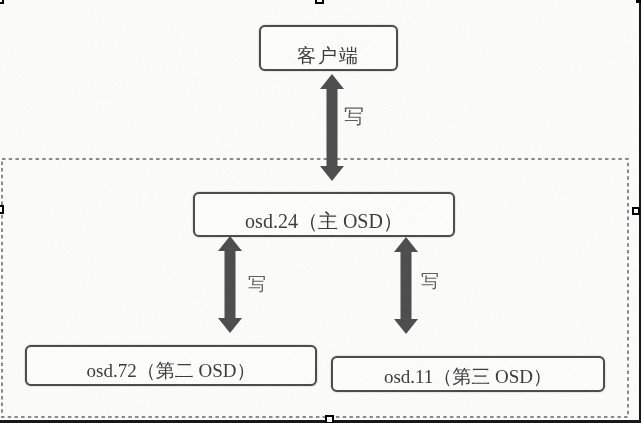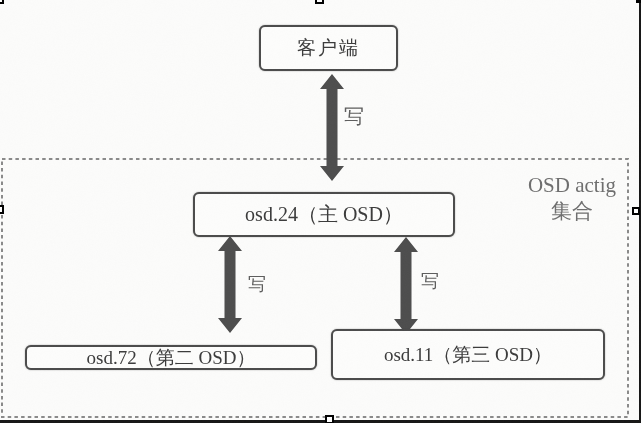--- a/index.html
+++ b/index.html
@@ -6,29 +6,29 @@
   body{width:641px;height:423px;overflow:hidden;background:#ffffff;}
   .page{
     position:relative;width:641px;height:423px;
     background:#fcfcfb;
     font-family:"Liberation Serif","DejaVu Serif",serif;
   }
   .node{
     position:absolute;box-sizing:border-box;
     border:2.5px solid #4b4b4b;border-radius:6px;
     background:#fdfdfc;
-    display:flex;align-items:center;justify-content:center;
+    display:flex;align-items:flex-end;justify-content:center;
     color:#3b3b3b;
     box-shadow:0 0 1.5px rgba(70,70,70,.55);
   }
   .node span{white-space:nowrap;}
   #node-client{left:259px;top:25px;width:139px;height:46px;font-size:19px;letter-spacing:2px;}
   #node-primary{left:193px;top:192px;width:262px;height:45px;font-size:20px;}
-  #node-second{left:25px;top:345px;width:292px;height:25px;font-size:19px;}
-  #node-third{left:331px;top:329px;width:274px;height:51px;font-size:19px;}
+  #node-second{left:25px;top:345px;width:292px;height:41px;font-size:19px;}
+  #node-third{left:331px;top:356px;width:274px;height:36px;font-size:19px;}
   .edge-label{
     position:absolute;color:#5d5d5d;white-space:nowrap;
   }
   #label-write-top{left:344px;top:103px;font-size:20px;}
   #label-write-left{left:248px;top:272px;font-size:18px;}
   #label-write-right{left:421px;top:269px;font-size:18px;}
   .group-label{
     position:absolute;left:512px;top:172px;width:120px;
     text-align:center;color:#6e6e6e;font-size:21px;line-height:26px;
   }
@@ -79,24 +79,20 @@
     <span>osd.72（第二 OSD）</span>
   </div>
   <div class="node" id="node-third">
     <span>osd.11（第三 OSD）</span>
   </div>
 
   <div class="edge-label" id="label-write-top">写</div>
   <div class="edge-label" id="label-write-left">写</div>
   <div class="edge-label" id="label-write-right">写</div>
 
-  <div class="group-label">
-    <div>OSD actig</div>
-    <div>集合</div>
-  </div>
 
   <svg class="noise-layer" width="641" height="423" viewBox="0 0 641 423" xmlns="http://www.w3.org/2000/svg">
     <filter id="paperNoise">
       <feTurbulence type="fractalNoise" baseFrequency="0.9" numOctaves="2" seed="7" stitchTiles="stitch"></feTurbulence>
       <feColorMatrix type="matrix" values="0 0 0 0 0.42  0 0 0 0 0.42  0 0 0 0 0.41  0 0 0 0.7 0"></feColorMatrix>
     </filter>
     <rect width="641" height="423" filter="url(#paperNoise)" opacity="0.045"></rect>
   </svg>
 
   <div class="frame-right"></div>

